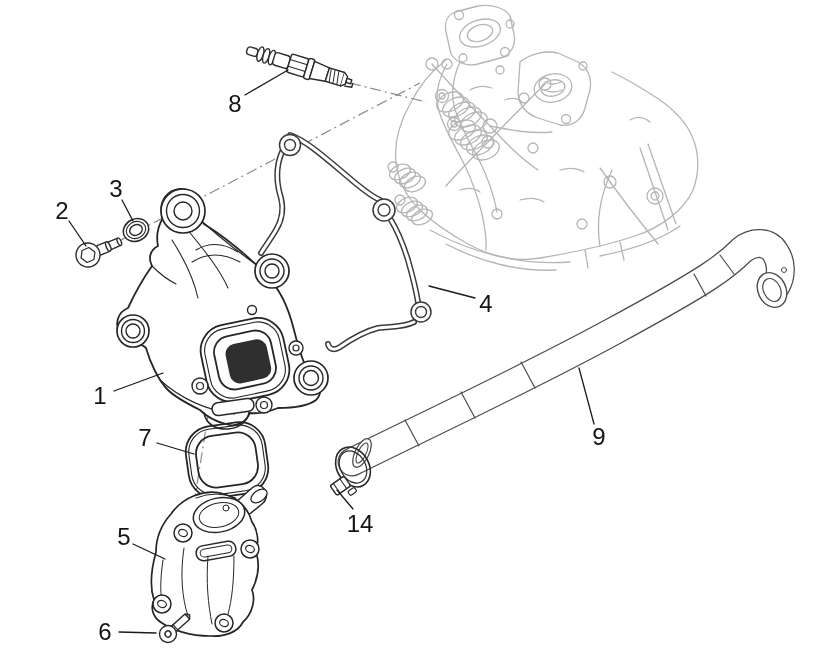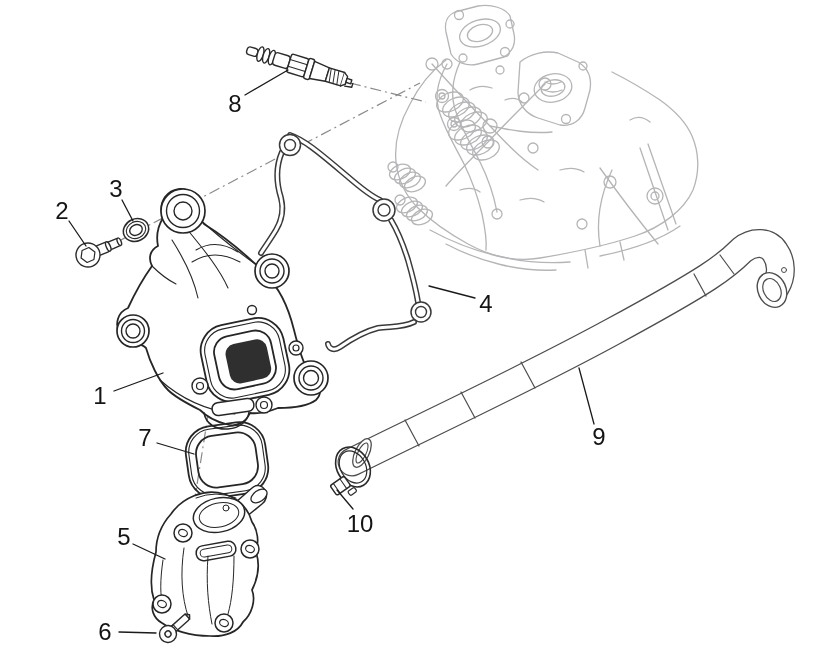--- a/index.html
+++ b/index.html
@@ -325,14 +325,14 @@
 
   <div class="callout" style="left:100px;top:396px;">1</div>
   <div class="callout" style="left:62px;top:211px;">2</div>
   <div class="callout" style="left:116px;top:189px;">3</div>
   <div class="callout" style="left:486px;top:304px;">4</div>
   <div class="callout" style="left:124px;top:537px;">5</div>
   <div class="callout" style="left:105px;top:632px;">6</div>
   <div class="callout" style="left:145px;top:438px;">7</div>
   <div class="callout" style="left:235px;top:104px;">8</div>
   <div class="callout" style="left:599px;top:437px;">9</div>
-  <div class="callout" style="left:360px;top:524px;">10</div>
+  <div class="callout" style="left:360px;top:524px;">14</div>
 </div>
 
 </body></html>

